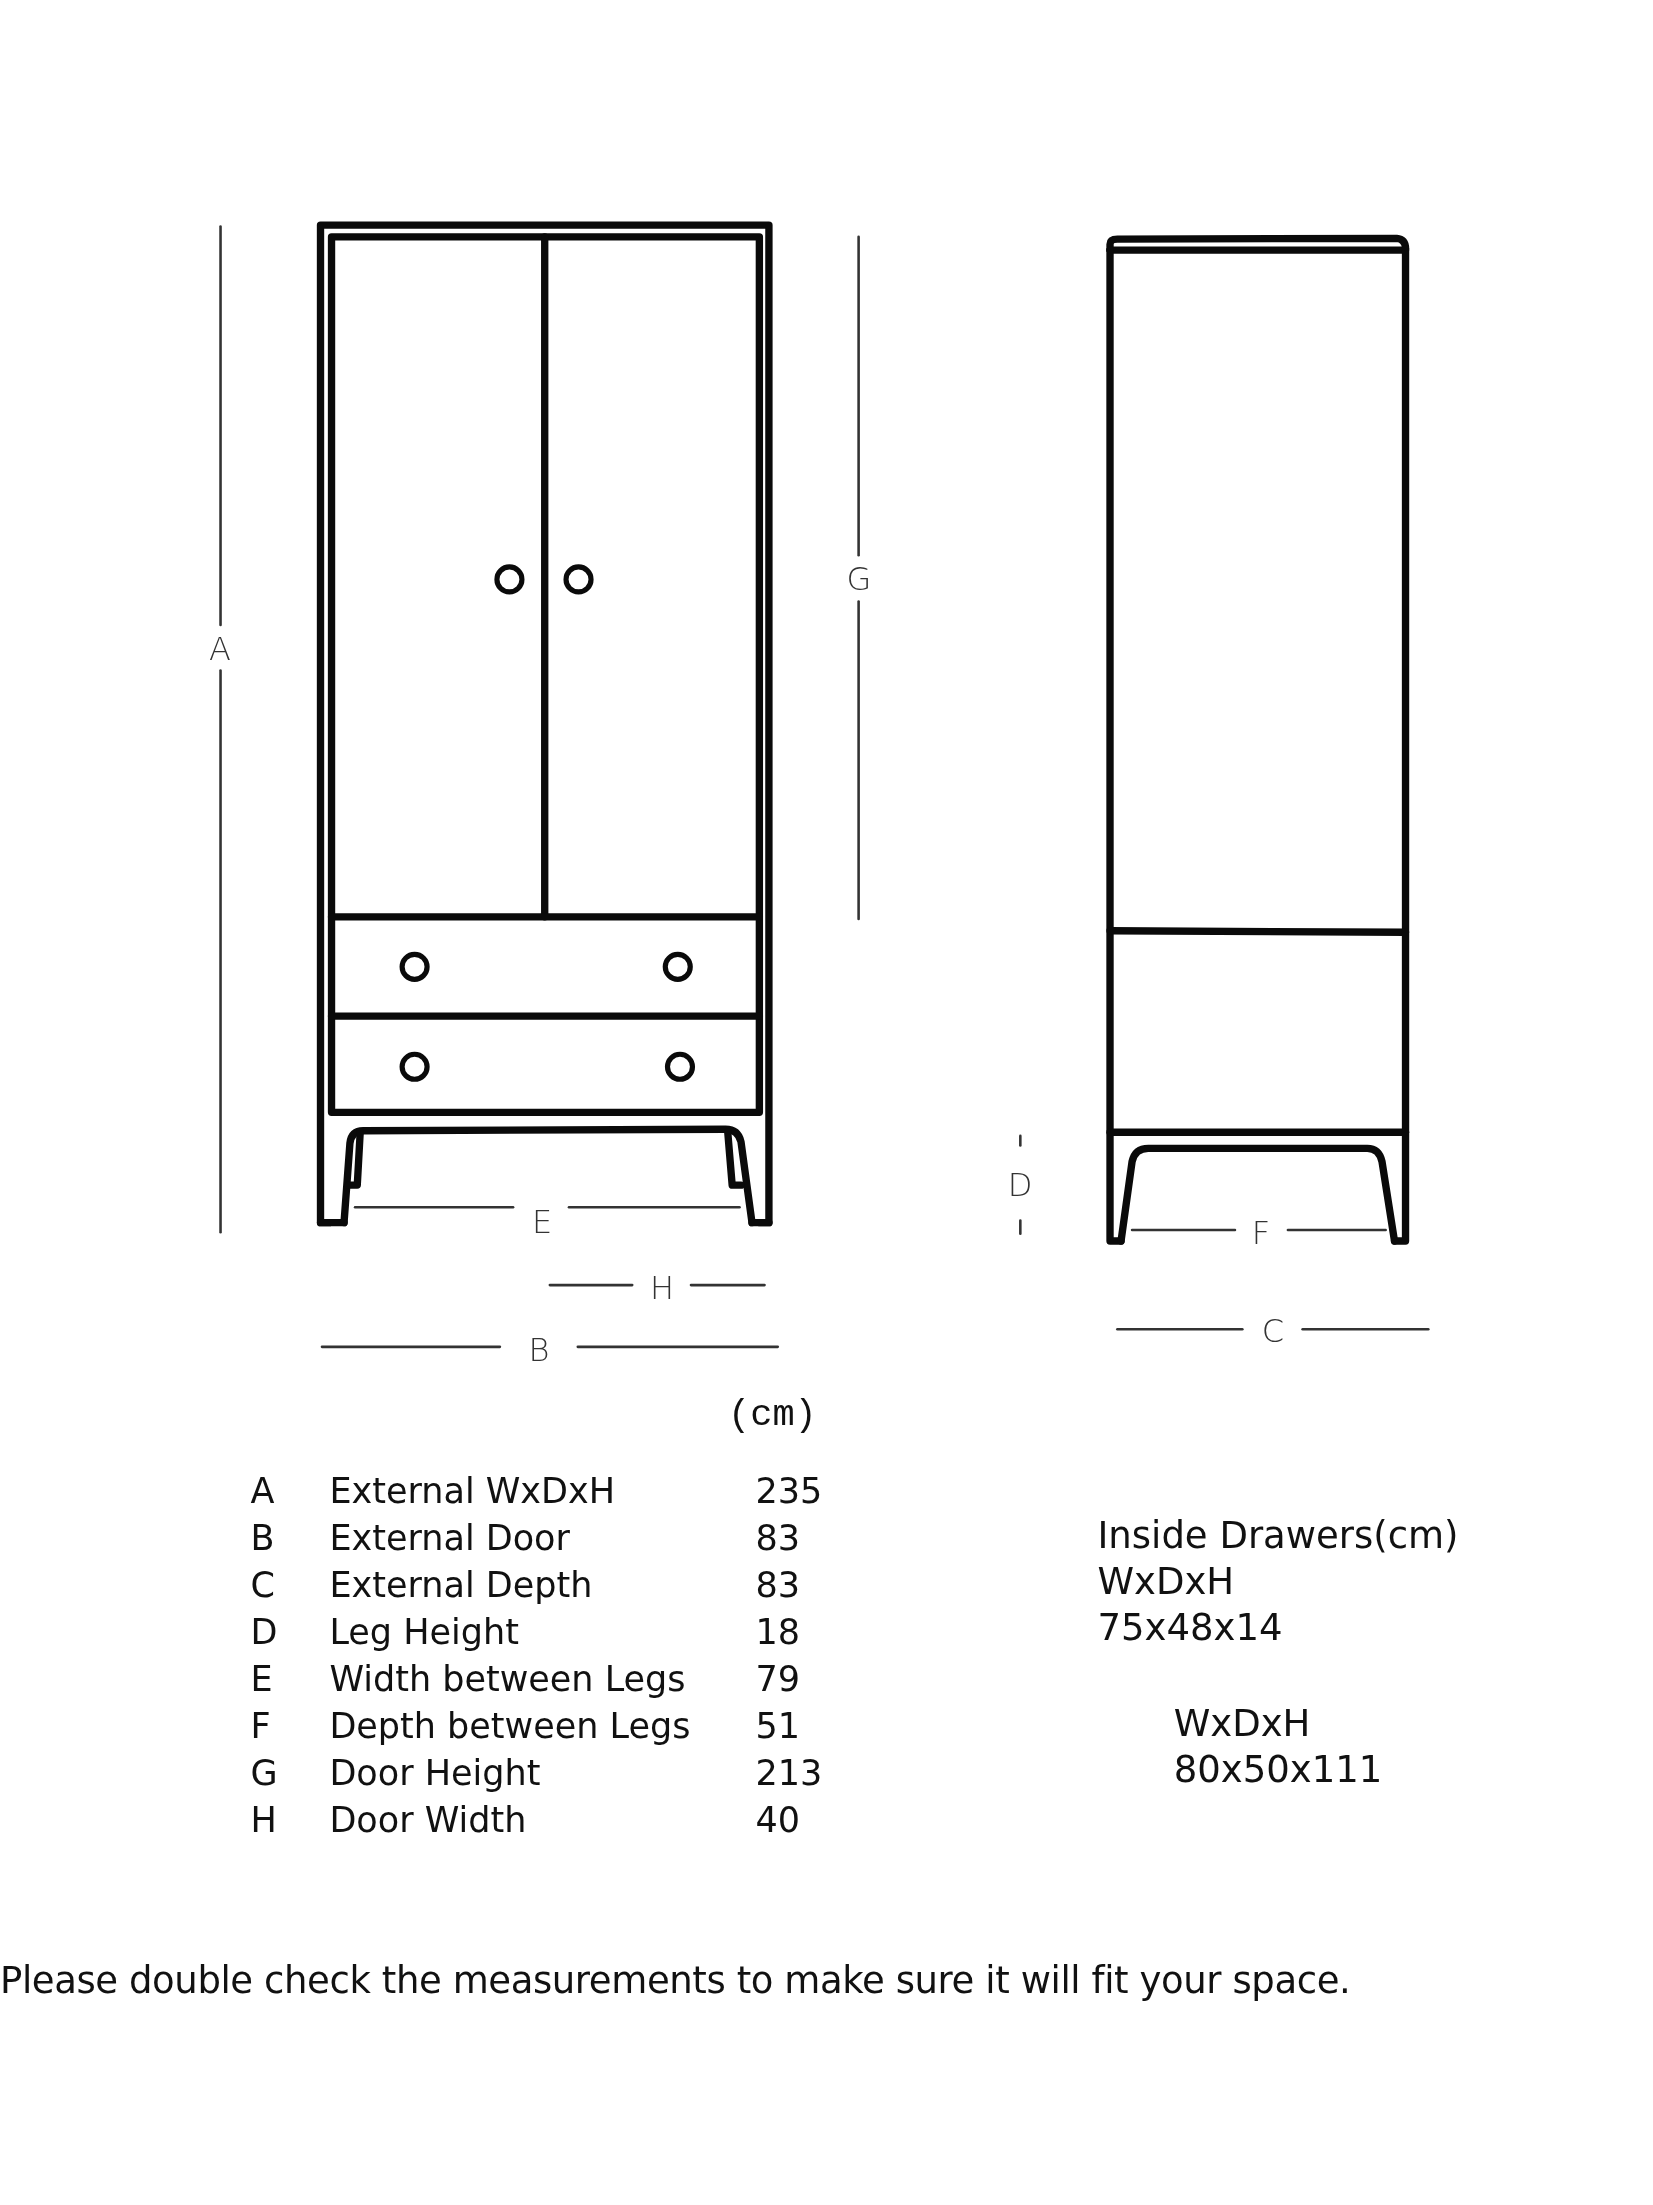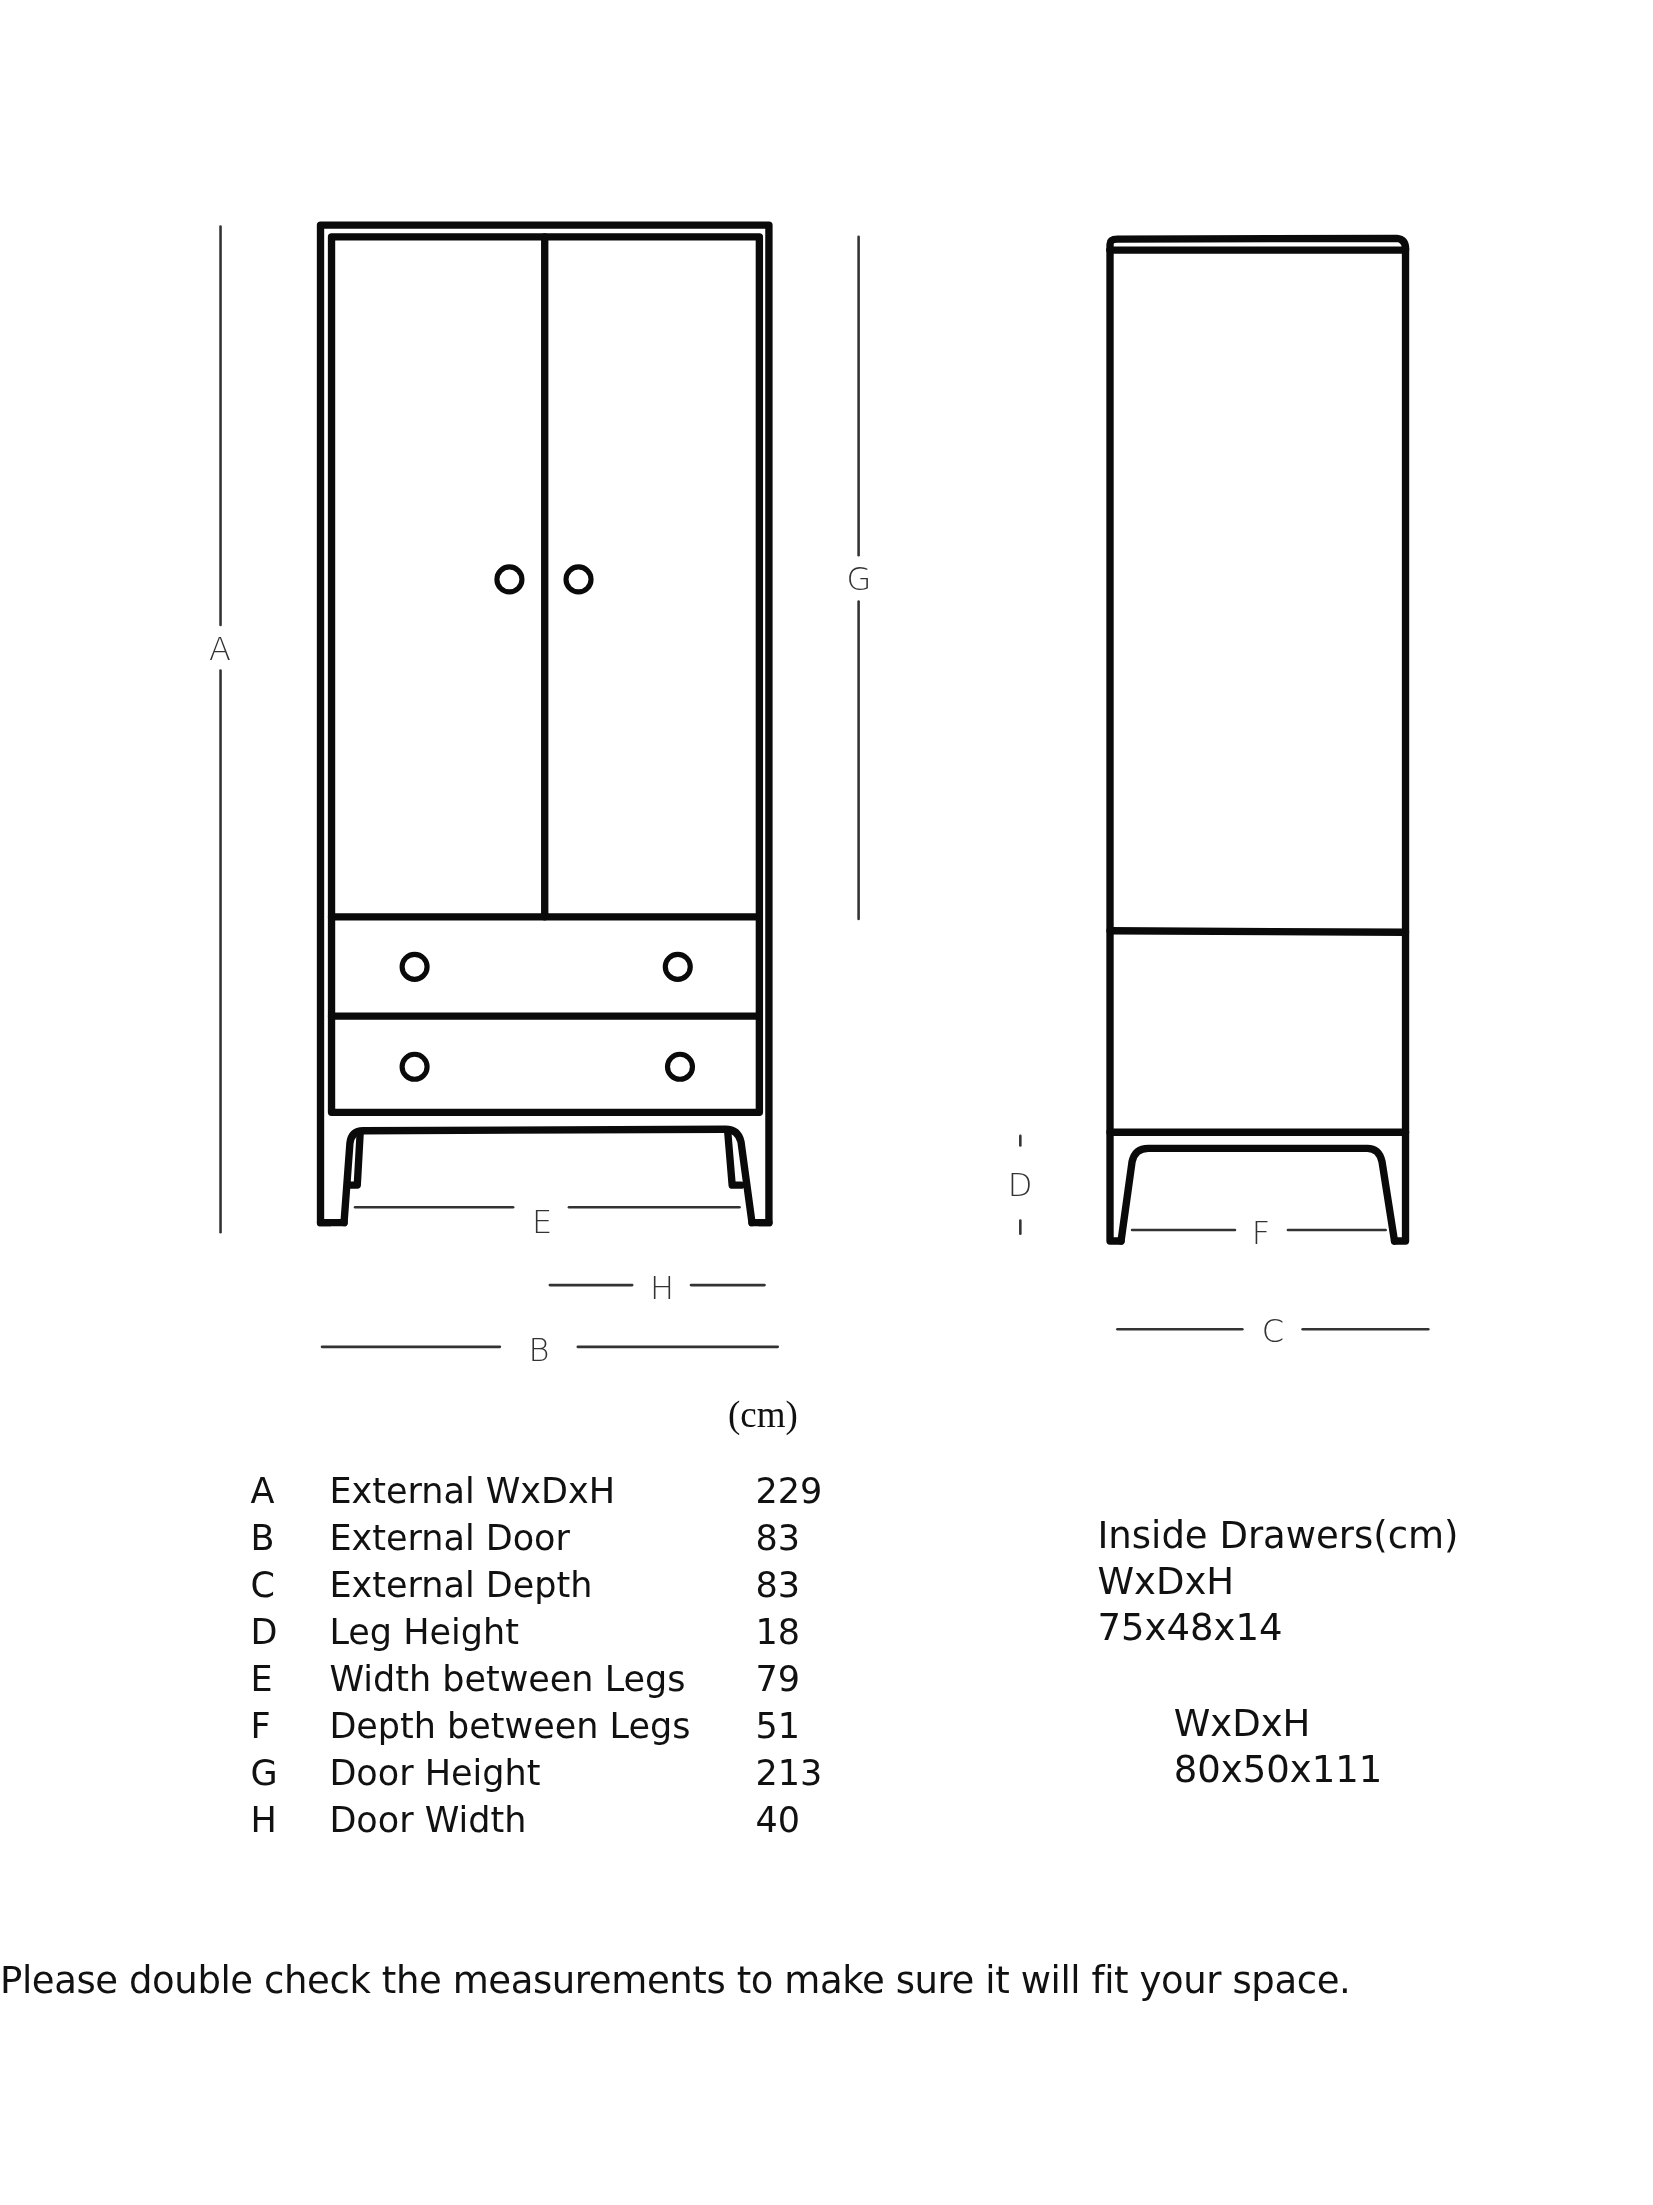--- a/index.html
+++ b/index.html
@@ -2,21 +2,21 @@
 <html style="font-size:11.8px"><head>
   <meta charset="utf-8">
   <style>
     html, body { margin: 0; padding: 0; background: #ffffff; }
     body { width: 1654px; height: 2205px; position: relative; overflow: hidden; font-family: "Liberation Sans", "DejaVu Sans", sans-serif; color: #111111; }
     .drawing { position: absolute; left: 0; top: 0; width: 1654px; height: 1397px; }
     .drawing .stroke { fill: none; stroke: #0a0a0a; stroke-width: 10; stroke-linejoin: round; stroke-linecap: round; }
     .drawing .thin { fill: none; stroke: #333333; stroke-width: 3.5; stroke-linecap: round; }
     .drawing .knob { fill: #ffffff; stroke: #0a0a0a; stroke-width: 7; }
     .dim-label { position: absolute; font-size: 32px; font-weight: 300; color: #333333; transform: translate(-50%, -50%); line-height: 1; font-family: "DejaVu Sans", sans-serif; }
-    .unit-header { position: absolute; left: 728px; top: 1393px; font-size: 37px; font-family: Liberation Serif, serif; line-height: 44px; }
+    .unit-header { position: absolute; left: 728px; top: 1393px; font-size: 37px; font-family: Liberation Mono, monospace; line-height: 44px; }
     .dims-table { position: absolute; left: 243px; top: 1467px; }
     .dims-row { display: flex; height: 47px; align-items: center; font-size: 35px; font-family: "DejaVu Sans", sans-serif; }
     .dims-row .letter { width: 79px; text-align: left; padding-left: 7.4px; }
     .dims-row .label { width: 426px; }
     .dims-row .value { width: 88px; }
     .inside-block { position: absolute; left: 1278px; transform: translateX(-50%); font-size: 37px; font-family: "DejaVu Sans", sans-serif; line-height: 46px; white-space: nowrap; }
     .footer-note { position: absolute; left: 0; width: 1654px; top: 1959px; text-align: left; font-size: 37px; font-family: "DejaVu Sans", sans-serif; white-space: nowrap; letter-spacing: -0.4px; }
   </style>
 </head>
 <body>
@@ -89,21 +89,21 @@
 <div class="dim-label" style="left:1020px; top:1185px;">D</div>
 <div class="dim-label" style="left:1261px; top:1233px;">F</div>
 <div class="dim-label" style="left:1273px; top:1331px;">C</div>
 
 <div class="unit-header">(cm)</div>
 
 <div class="dims-table">
   <div class="dims-row">
     <span class="letter">A</span>
     <span class="label">External WxDxH</span>
-    <span class="value">229</span>
+    <span class="value">235</span>
   </div>
   <div class="dims-row">
     <span class="letter">B</span>
     <span class="label">External Door</span>
     <span class="value">83</span>
   </div>
   <div class="dims-row">
     <span class="letter">C</span>
     <span class="label">External Depth</span>
     <span class="value">83</span>

